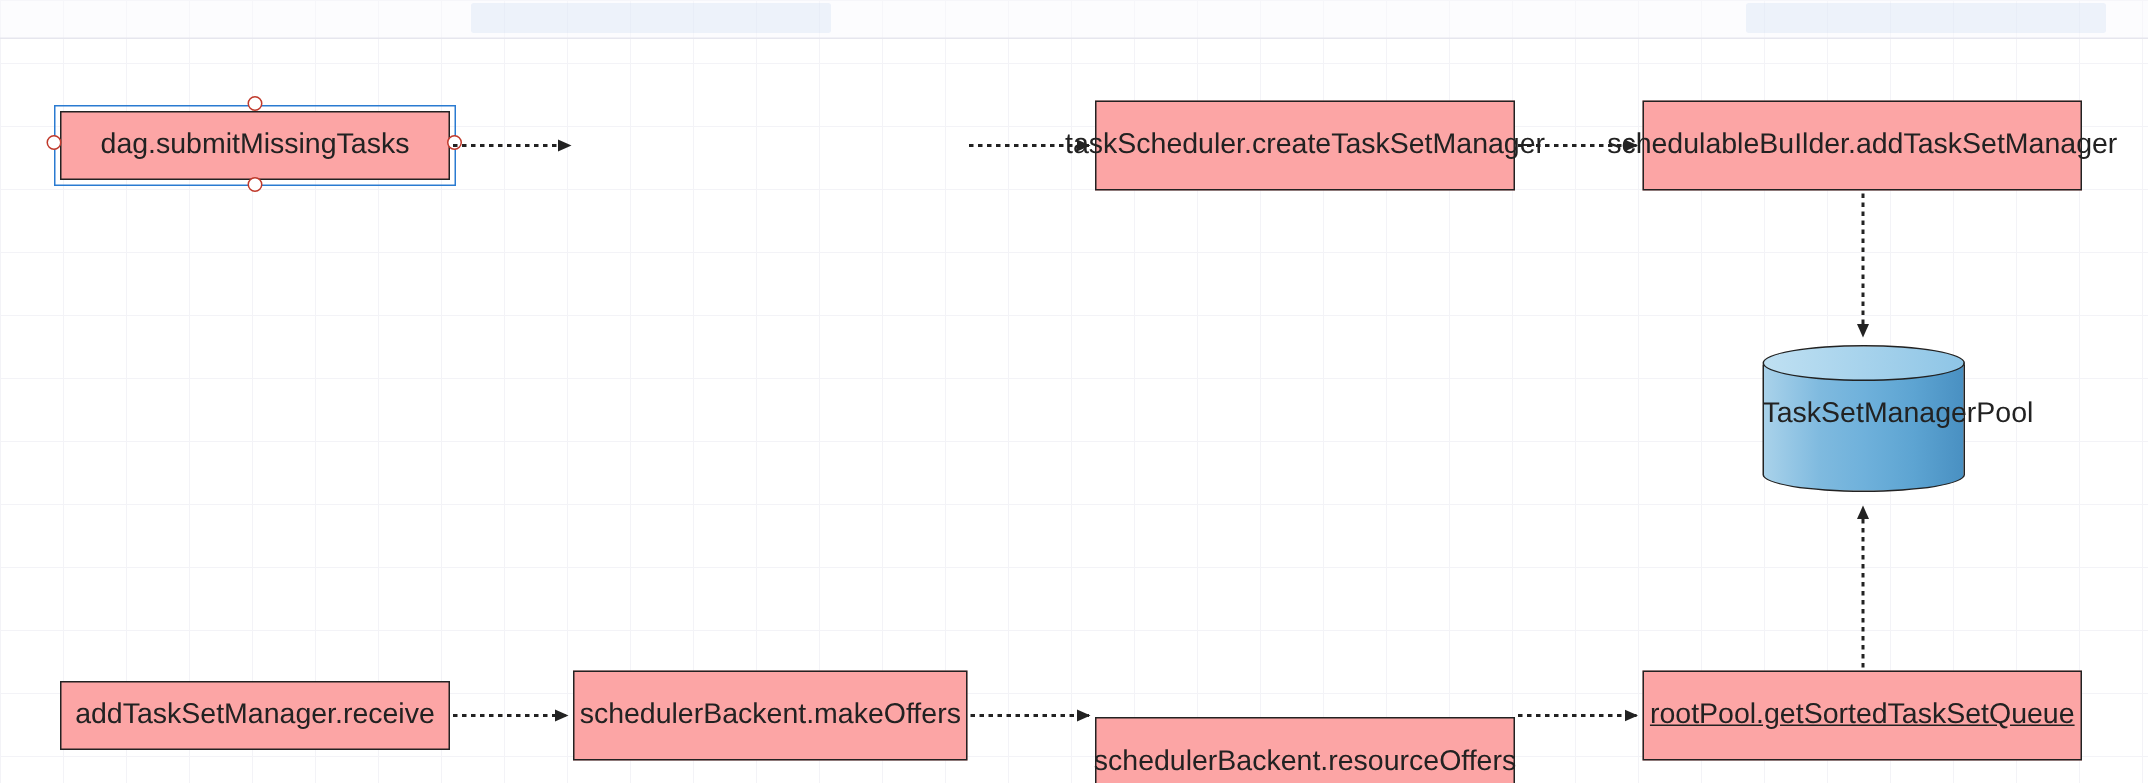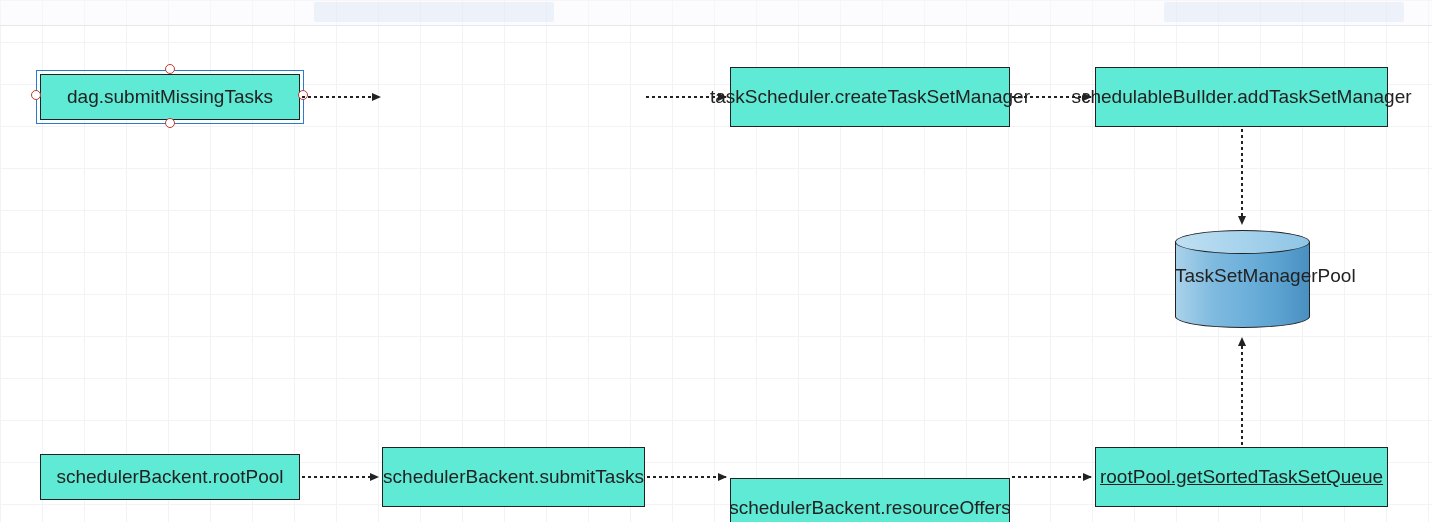--- a/index.html
+++ b/index.html
@@ -23,21 +23,21 @@
     background-position: 0px 0px;
     opacity: 0.6;
   }
   .canvas {
     position: absolute;
     inset: 0;
   }
   .node {
     position: absolute;
     border: 1.5px solid #222;
-    background: #5eead4;
+    background: #fca5a5;
     display: flex;
     align-items: center;
     justify-content: center;
     text-align: center;
     font-size: 19px;
     line-height: 1.15;
     color: #222;
     padding: 2px 6px;
   }
   .selected-outline {
@@ -123,25 +123,25 @@
 
   <div class="node" style="left:730px; top:67px; width:280px; height:60px;">
     <span>taskScheduler.createTaskSetManager</span>
   </div>
 
   <div class="node" style="left:1095px; top:67px; width:293px; height:60px;">
     <span>schedulableBuIlder.addTaskSetManager</span>
   </div>
 
   <div class="node" style="left:40px; top:454px; width:260px; height:46px;">
-    <span>schedulerBackent.rootPool</span>
+    <span>addTaskSetManager.receive</span>
   </div>
 
   <div class="node" style="left:382px; top:447px; width:263px; height:60px;">
-    <span>schedulerBackent.submitTasks</span>
+    <span>schedulerBackent.makeOffers</span>
   </div>
 
   <div class="node" style="left:730px; top:447px; width:280px; height:60px;margin-top:31px;">
     <span>schedulerBackent.resourceOffers</span>
   </div>
 
   <div class="node" style="left:1095px; top:447px; width:293px; height:60px;text-decoration:underline;">
     <span>rootPool.getSortedTaskSetQueue</span>
   </div>
 

